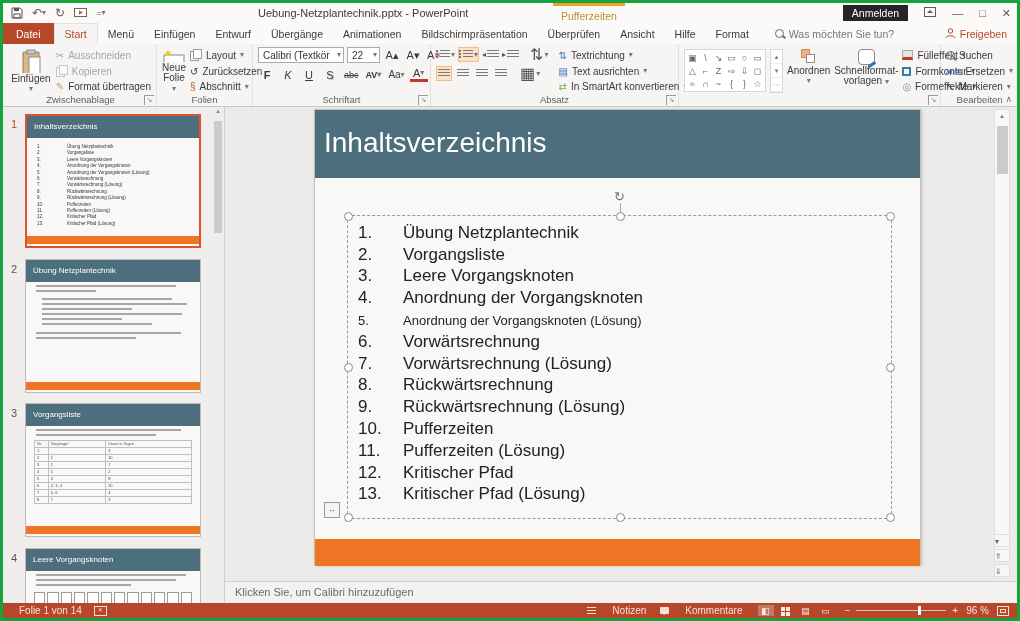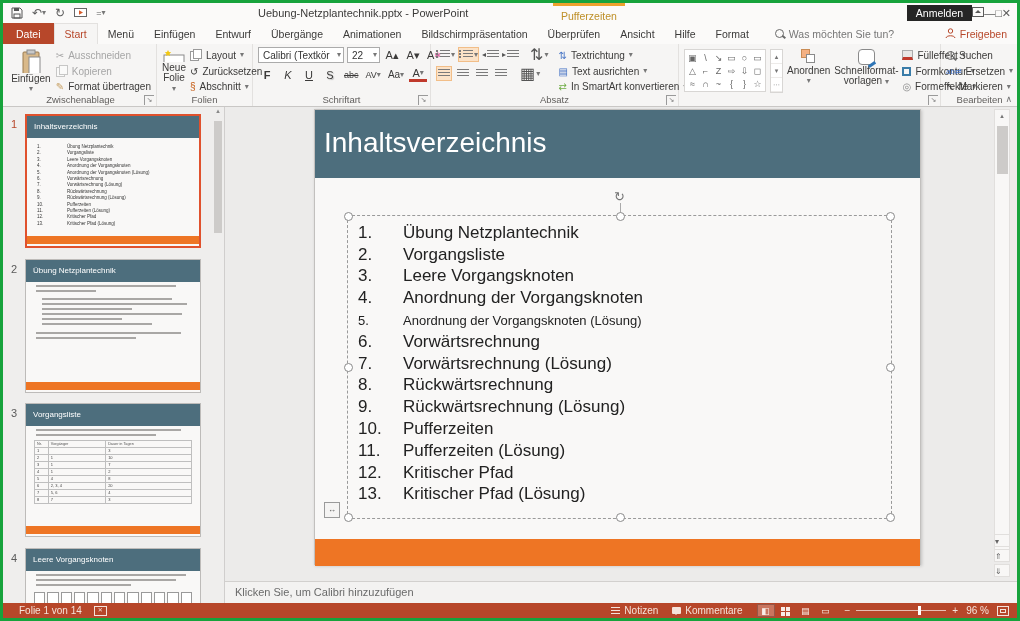--- a/index.html
+++ b/index.html
@@ -4,21 +4,21 @@
 <style>
   html,body{margin:0;padding:0;}
   body{width:1020px;height:621px;overflow:hidden;font-family:"Liberation Sans",sans-serif;}
   .frame{width:1020px;height:621px;box-sizing:border-box;border:3px solid #17A33C;background:#fff;position:relative;overflow:hidden;}
   
   .titlebar{height:20px;background:#FBFAF9;display:flex;align-items:center;font-size:11px;color:#444;position:relative;}
   .qat{display:flex;align-items:center;gap:9px;margin-left:8px;}
   .qat .qbtn{display:inline-flex;align-items:center;color:#5a5a5a;font-size:12px;line-height:1;}
   .win-title{position:absolute;left:255px;top:0;height:20px;line-height:20px;color:#3b3a39;font-size:11px;}
   .ctx-tab{position:absolute;left:550px;top:0;height:20px;line-height:21px;padding:0 8px;color:#BE8F27;font-size:10.5px;border-top:3px solid #EDA12D;box-sizing:border-box;}
-  .tb-right{position:absolute;right:6px;top:0;height:20px;display:flex;align-items:center;}
+  .tb-right{position:absolute;right:6px;top:0;height:20px;display:flex;align-items:center;gap:16px;}
   .signin{background:#252525;color:#fff;font-size:10.5px;padding:2px 9px;}
   .winbtn{color:#5a5a5a;font-size:11px;line-height:1;}
   
   .tabrow{height:21px;background:#FBFAF9;display:flex;align-items:stretch;font-size:10.5px;color:#3b3a39;position:relative;}
   .rtab{padding:0 10px;display:flex;align-items:center;cursor:default;}
   .rtab.file{background:#B7472A;color:#fff;padding:0 13px;}
   .rtab.active{background:#F6F5F4;color:#B7472A;border:1px solid #E3E1DF;border-bottom:none;}
   .tellme{display:flex;align-items:center;gap:5px;color:#767676;margin-left:16px;}
   .share{position:absolute;right:10px;top:0;height:21px;display:flex;align-items:center;gap:4px;color:#B7472A;}
   
@@ -107,21 +107,21 @@
   .vscroll .arr{font-size:7px;color:#777;display:block;height:12px;line-height:12px;}
   .vthumb{position:absolute;left:2px;top:16px;width:11px;height:48px;background:#CDCBC9;}
   .navcluster{position:absolute;right:7px;bottom:4px;width:16px;display:flex;flex-direction:column;gap:2px;align-items:center;}
   .navcluster span{font-size:8px;color:#666;border:1px solid #E1DFDD;background:#F8F7F6;width:16px;height:13px;line-height:13px;box-sizing:border-box;}
   .notes{height:22px;background:#F3F2F1;border-top:1px solid #D2D0CE;font-size:11px;color:#6a6a6a;line-height:21px;padding-left:10px;box-sizing:border-box;}
   
   .status{height:15px;background:#B7472A;color:#F5E3DB;font-size:10px;display:flex;align-items:center;}
   .status .lbl{margin-left:16px;white-space:nowrap;text-align:center;}
   .ic-display{display:inline-block;width:11px;height:8px;border:1px solid #F5E3DB;margin-left:12px;position:relative;font-size:6px;line-height:7px;text-align:center;}
   .sp{flex:1;}
-  .sitem{display:flex;align-items:center;gap:4px;margin-right:14px;white-space:nowrap;}
+  .sitem{display:flex;align-items:center;gap:16px;margin-right:14px;white-space:nowrap;}
   .ic-note{display:inline-block;width:9px;height:8px;background:repeating-linear-gradient(to bottom,#F5E3DB 0 1px,transparent 1px 3px);}
   .ic-comment{display:inline-block;width:9px;height:7px;background:#F5E3DB;border-radius:1px;position:relative;}
   .ic-comment:after{content:"";position:absolute;left:2px;bottom:-3px;border:2px solid transparent;border-top-color:#F5E3DB;}
   .vb{width:18px;height:13px;display:inline-flex;align-items:center;justify-content:center;font-size:9px;color:#F9EDE8;margin-right:2px;box-sizing:border-box;}
   .vb.on{background:rgba(255,255,255,.25);border:1px solid rgba(0,0,0,.25);}
   .ic-grid{width:4px;height:4px;background:currentColor;box-shadow:5px 0 0 currentColor,0 5px 0 currentColor,5px 5px 0 currentColor;display:inline-block;margin:0 5px 4px 0;}
   .zoomctl{display:flex;align-items:center;gap:6px;margin:0 8px;}
   .ztrack{width:90px;height:1px;background:rgba(255,255,255,.65);position:relative;}
   .zthumb{position:absolute;left:68%;top:-4px;width:3px;height:9px;background:#fff;}
   .fit{width:10px;height:8px;border:1px solid #F5E3DB;display:inline-block;margin-right:8px;position:relative;}
@@ -298,21 +298,21 @@
               <span>A</span>
               <span style="color:#D86BA3;font-size:8px;">✱</span>
             </span>
         </div>
         <div class="frow">
           <span class="tgl" style="font-weight:bold;">F</span>
           <span class="tgl" style="font-style:italic;">K</span>
           <span class="tgl" style="text-decoration:underline;">U</span>
           <span class="tgl" style="text-shadow:1px 1px 1px #bbb;">S</span>
           <span class="tgl" style="text-decoration:line-through;font-size:9px;">abc</span>
-          <span class="tgl" style="font-size:9px;">
+          <span class="tgl" style="font-size:9px;font-weight:bold;">
               <span>AV</span>
               <span class="caret">▾</span>
             </span>
           <span class="tgl" style="font-size:10px;">
               <span>Aa</span>
               <span class="caret">▾</span>
             </span>
           <span class="tgl" style="border-bottom:3px solid #C0392B;height:12px;">
               <span>A</span>
               <span class="caret">▾</span>

